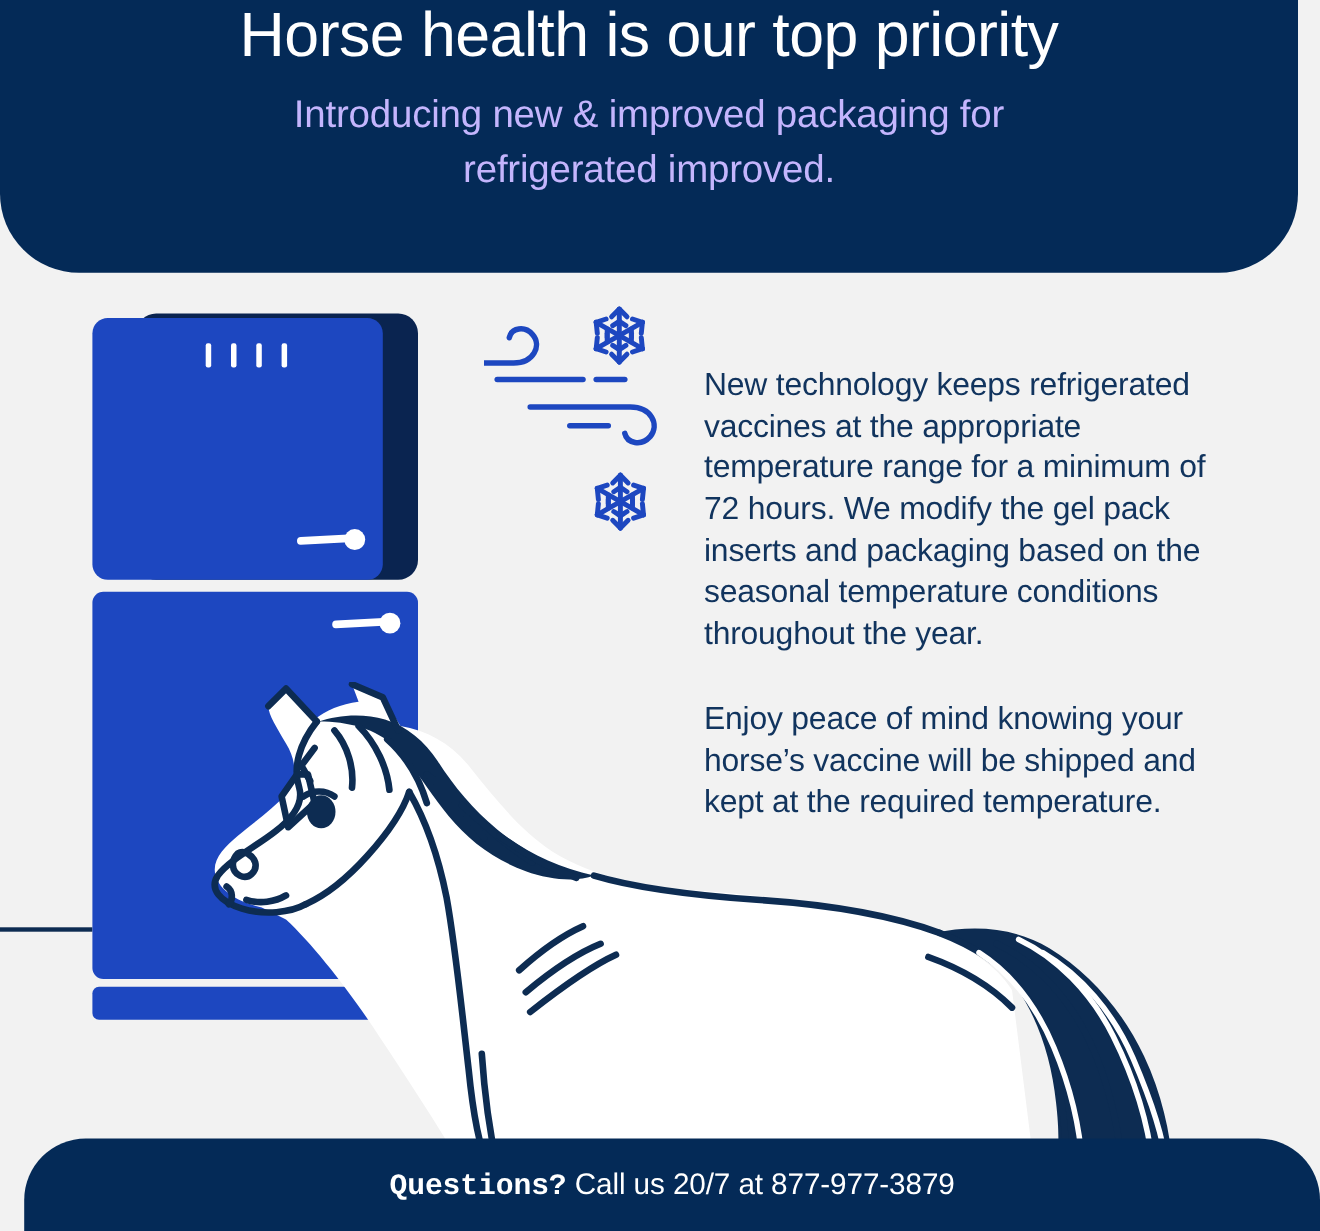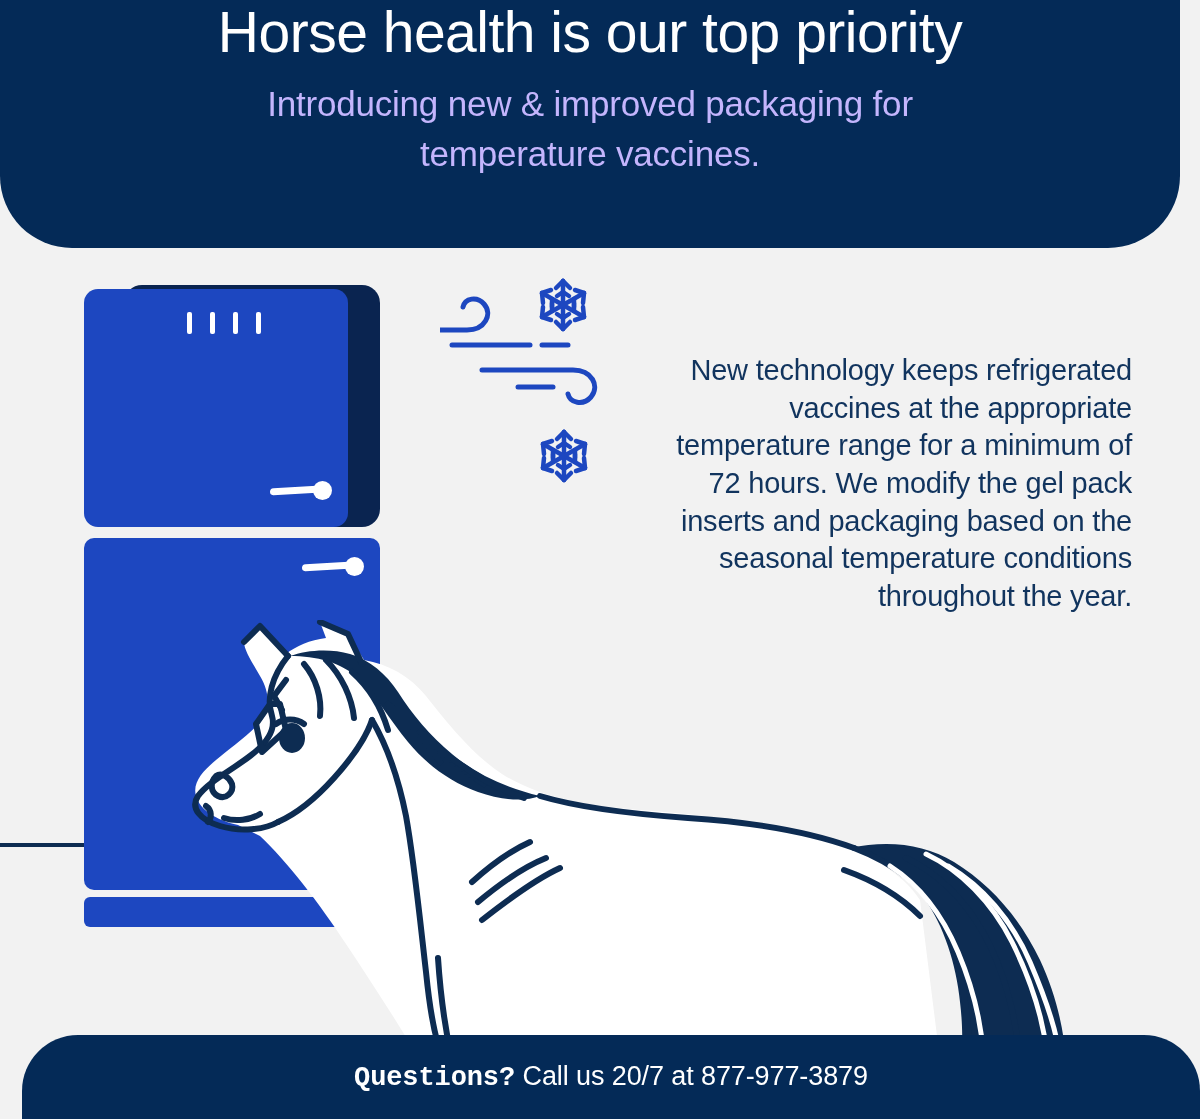--- a/index.html
+++ b/index.html
@@ -168,23 +168,23 @@
     top: 272px;
     width: 180px;
     height: 220px;
     z-index: 3;
   }
 
   
   .copy {
     position: absolute;
     left: 640px;
-    top: 352px;
+    top: 332px;
     width: 492px;
-    text-align: right;
+    text-align: left;
     z-index: 4;
   }
   .copy p {
     margin: 0;
     color: #11345E;
     font-size: 29px;
     line-height: 1.3;
     letter-spacing: -0.2px;
   }
   .copy p.para2 {
@@ -231,21 +231,21 @@
 </style>
 </head>
 <body>
 
 <div id="stage">
 
   <div class="header-bar">
     <div class="header-title">Horse health is our top priority</div>
     <div class="header-sub">
       <span>Introducing new &amp; improved packaging for</span><br>
-      <span>temperature vaccines.</span>
+      <span>refrigerated improved.</span>
     </div>
   </div>
 
   <div class="left-rule"></div>
 
   <div class="fridge">
     <div class="fridge-shadow"></div>
     <div class="fridge-door-top"></div>
     <div class="fridge-vents">
       <div class="vent v1"></div>
@@ -334,20 +334,21 @@
             <line x1="11" y1="6" x2="11" y2="-2"></line>
           <line x1="-11" y1="6" x2="-11" y2="-2"></line>
             <line x1="11" y1="-6" x2="11" y2="2"></line>
         </g>
       </g>
     </svg>
   </div>
 
   <div class="copy">
     <p class="para1">New technology keeps refrigerated vaccines at the appropriate temperature range for a minimum of 72 hours. We modify the gel pack inserts and packaging based on the seasonal temperature conditions throughout the year.</p>
+    <p class="para2">Enjoy peace of mind knowing your horse’s vaccine will be shipped and kept at the required temperature.</p>
   </div>
 
   <div class="horse">
     <svg width="1000" height="440" viewBox="0 0 1000 440">
 
       <path d="M 118 205
                C 96 200 80 190 76 176
                C 72 162 84 150 96 140
                C 110 128 128 116 142 100
                C 150 90 150 72 140 56

